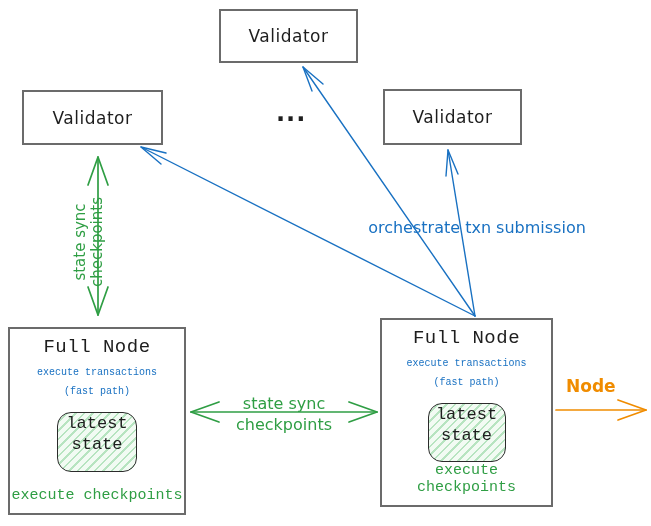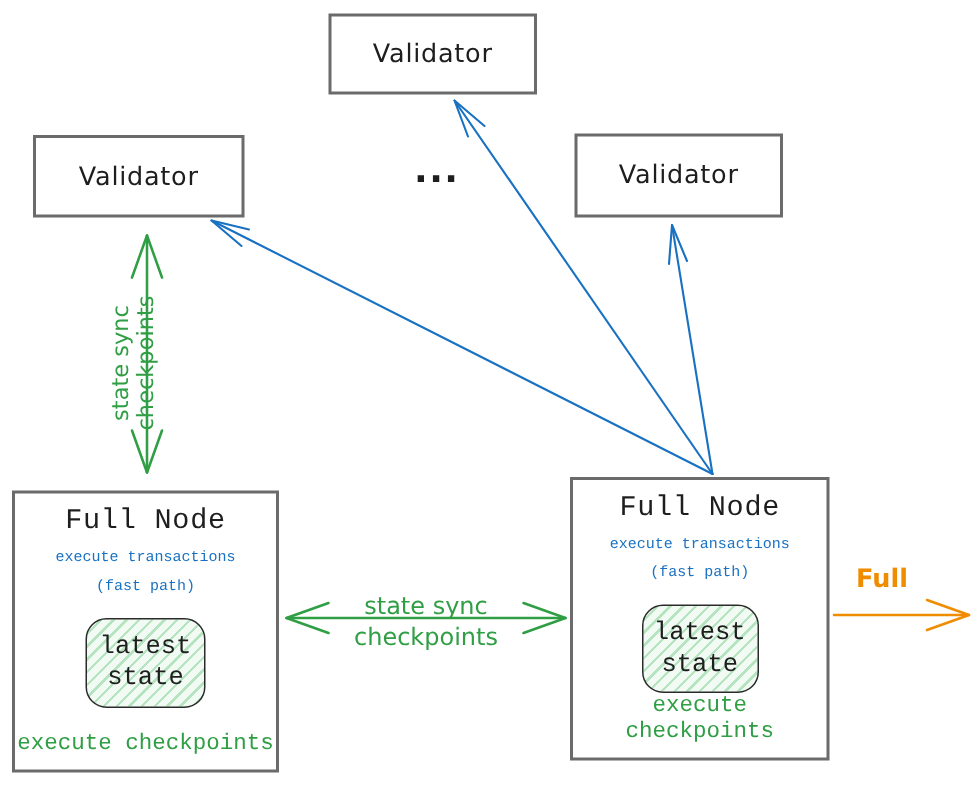--- a/index.html
+++ b/index.html
@@ -26,21 +26,21 @@
   .ellipsis{position:absolute; left:276px; top:99px; font-size:24px; font-weight:bold;
             letter-spacing:1px; color:var(--ink); z-index:2;}
 
   .fullnode{text-align:center; padding-top:6px;font-family:Liberation Mono, monospace;}
   .fullnode-left{left:8px; top:327px; width:178px; height:188px;}
   .fullnode-right{left:380px; top:318px; width:173px; height:189px;}
   .fn-title{font-size:19px; line-height:24px; color:var(--ink); letter-spacing:.5px;}
   .fn-fast{margin-top:4px; font-size:10px; line-height:19px; color:var(--blue);}
   .state-box{margin:11px auto 0; width:80px; height:60px; border:1.5px solid #2b2b2b;
              border-radius:14px; display:flex; flex-direction:column; align-items:center;
-             justify-content:center; font-size:17px; line-height:21px; color:var(--ink);
+             justify-content:flex-start; font-size:17px; line-height:21px; color:var(--ink);
              background-color:var(--state-fill-bg);
              background-image:repeating-linear-gradient(135deg, var(--state-fill-line) 0 1.6px, transparent 1.6px 6px);}
   .fullnode-right .state-box{width:78px; height:59px;}
   .fn-checkpoints{position:absolute; left:0; right:0; bottom:9px; font-size:15px; color:var(--green);}
 
   .edge-label{position:absolute; z-index:2; text-align:center;}
   .lbl-green{color:var(--green);}
   .lbl-blue{color:var(--blue);}
   .lbl-orange{color:var(--orange);}
   .hsync-1{left:224px; top:394px; width:120px; font-size:16px;}
@@ -125,15 +125,16 @@
     </div>
     <div class="fn-checkpoints">execute checkpoints</div>
   </div>
 
   <div class="edge-label lbl-green vsync">
     <span>state sync</span><br>
     <span>checkpoints</span>
   </div>
   <div class="edge-label lbl-green hsync-1">state sync</div>
   <div class="edge-label lbl-green hsync-2">checkpoints</div>
-  <div class="edge-label lbl-orange rpcs">Full</div>
+  <div class="edge-label lbl-blue orchestrate">orchestrate txn submission</div>
+  <div class="edge-label lbl-orange rpcs">Node</div>
 
 </div>
 
 </body></html>

